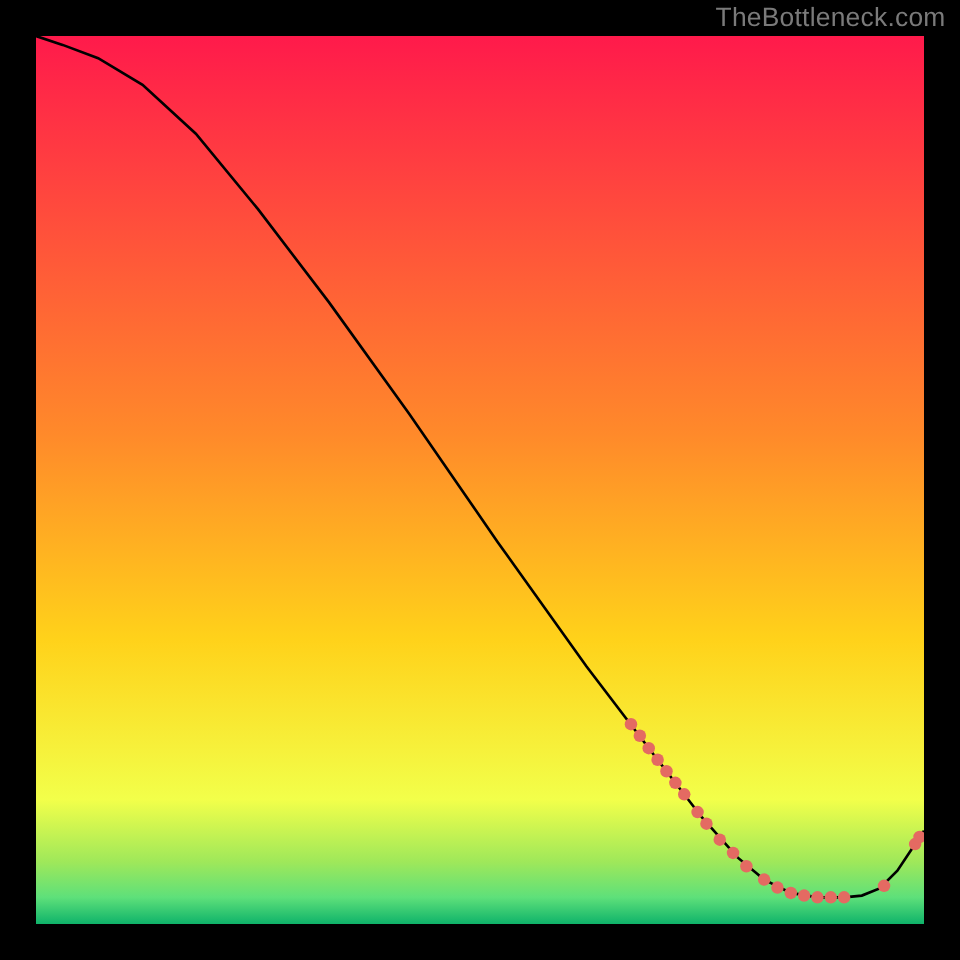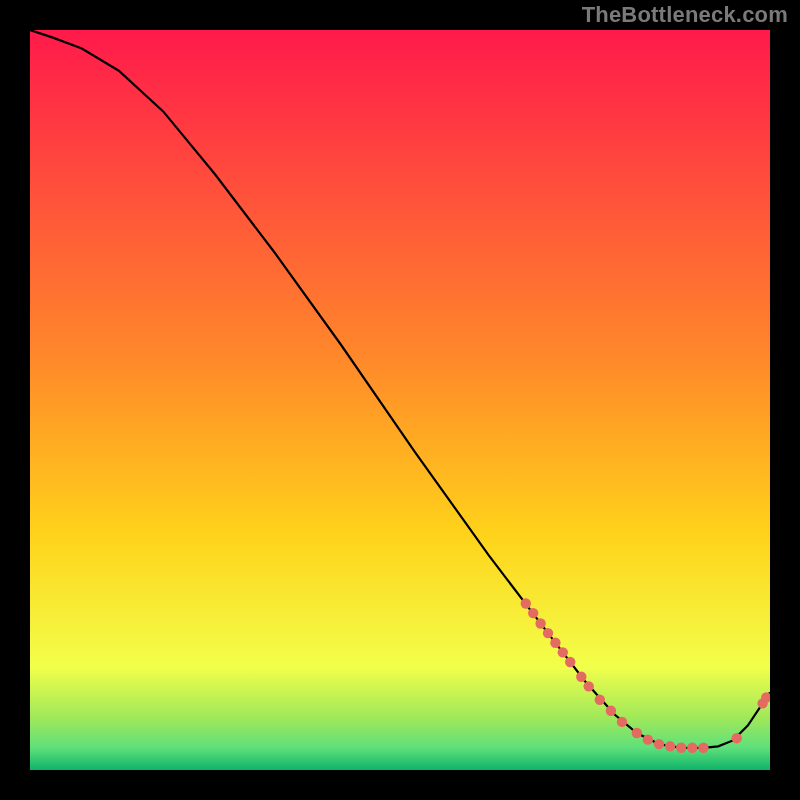--- a/index.html
+++ b/index.html
@@ -16,21 +16,21 @@
     width: 800px;
     height: 800px;
     background: #000;
   }
   .watermark {
     position: absolute;
     top: 2px;
     right: 12px;
     color: #7a7a7a;
     font-size: 22px;
-    font-weight: 700;
+    font-weight: 400;
     letter-spacing: 0.2px;
   }
   .plot {
     position: absolute;
     left: 30px;
     top: 30px;
     width: 740px;
     height: 740px;
   }
   .gradient-bg {

